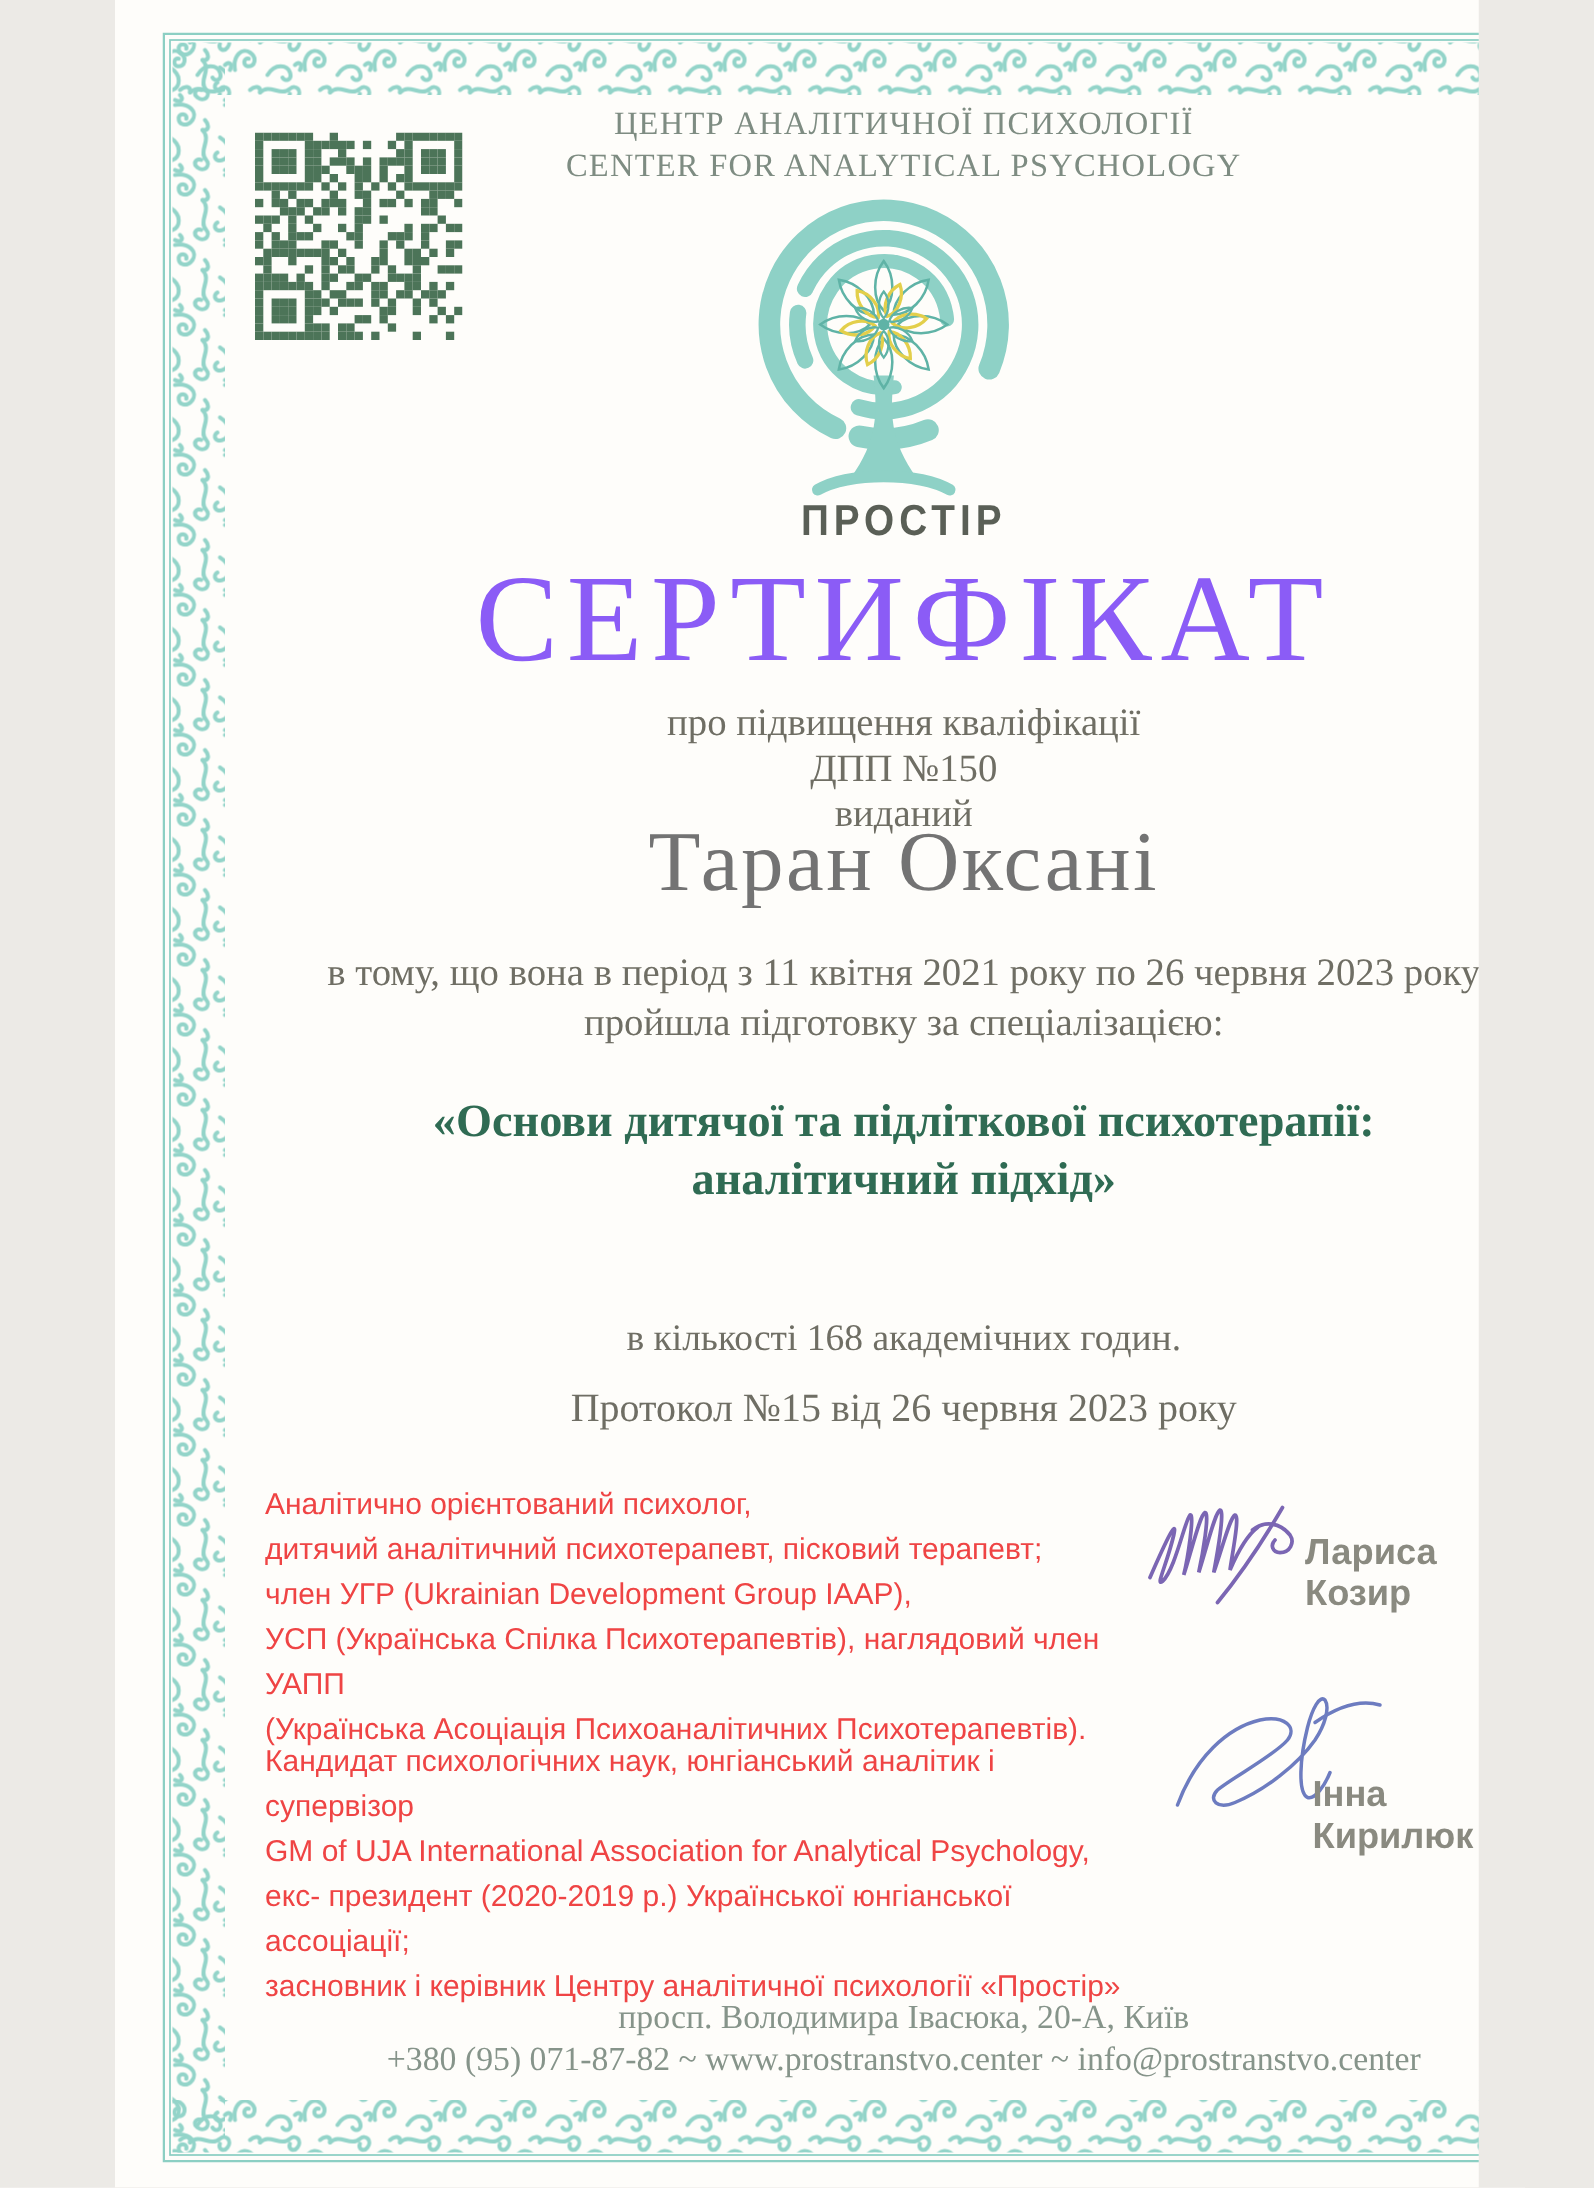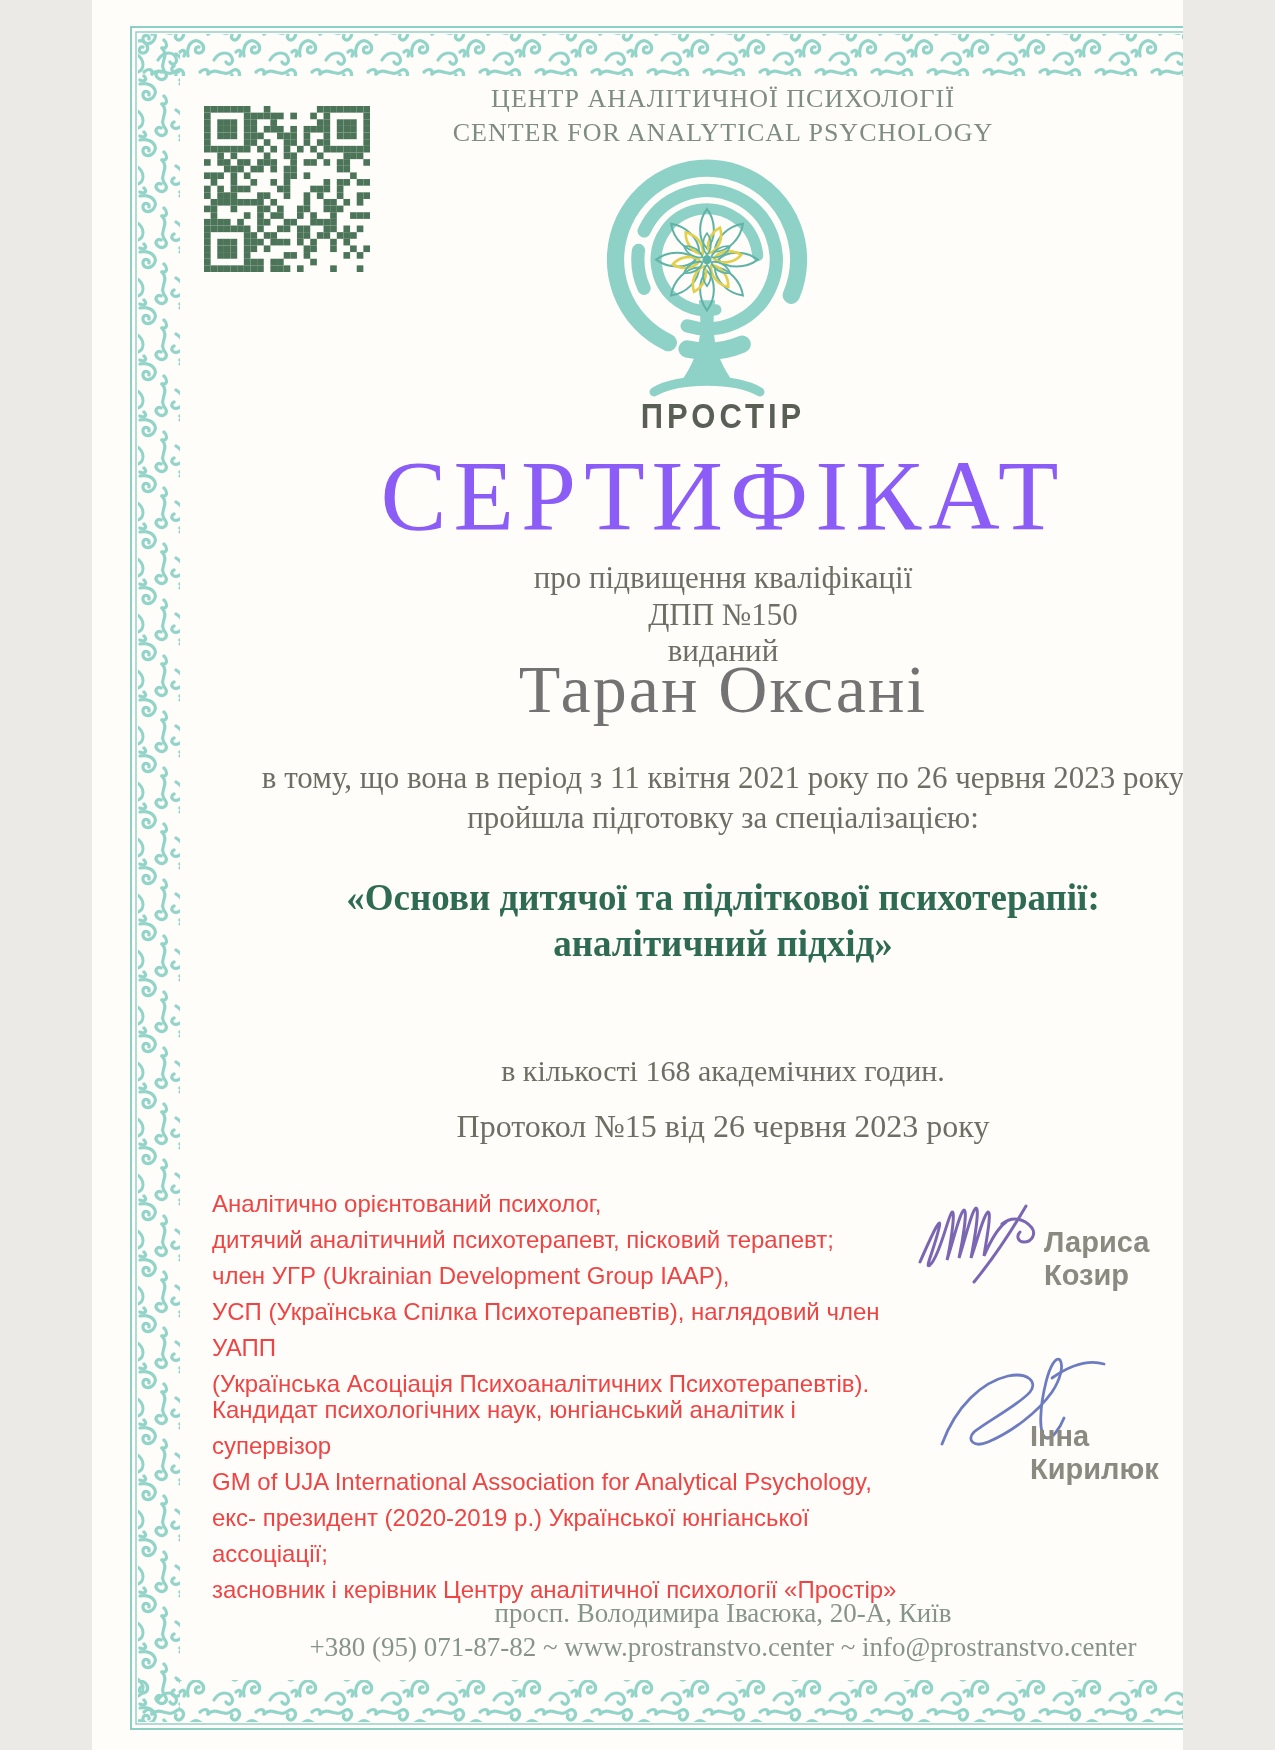--- a/index.html
+++ b/index.html
@@ -38,21 +38,21 @@
   .protocol{top:1108px;font-size:32px;color:#6f6e64;}
 
   .cred{position:absolute;left:120px;width:700px;font-family:"Liberation Sans",sans-serif;
     font-size:24px;line-height:36px;color:#ef4444;text-align:left;}
   .cred-1{top:1186px;}
   .cred-2{top:1392px;}
 
   .signer-name{position:absolute;font-family:"Liberation Sans",sans-serif;font-weight:700;
     font-size:29px;color:#8a8a80;}
   .signer-name-1{left:952px;top:1226px;}
-  .signer-name-2{left:938px;top:1420px;}
+  .signer-name-2{left:958px;top:1420px;}
 
   .footer1{top:1598px;font-size:27px;color:#86948a;}
   .footer2{top:1632px;font-size:27px;color:#86948a;}
 
   .border-svg{left:38px;top:26px;}
   .qr-svg{left:112px;top:106px;}
   .logo-svg{left:462px;top:158px;}
   .sig1-svg{left:822px;top:1198px;}
   .sig2-svg{left:836px;top:1348px;}
 </style>

